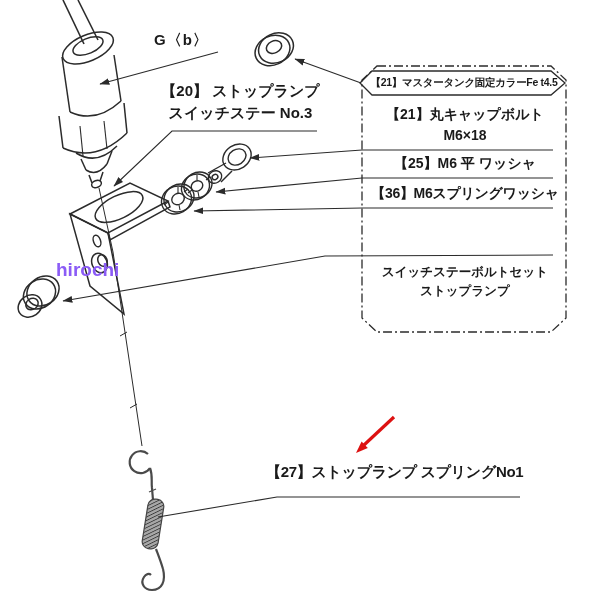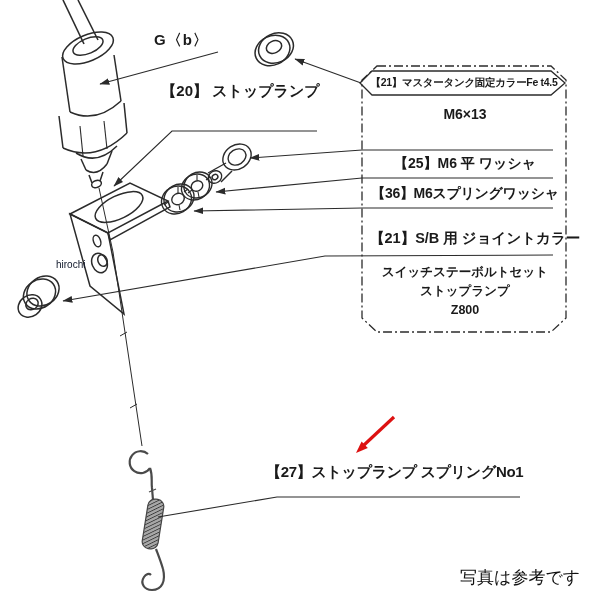--- a/index.html
+++ b/index.html
@@ -11,21 +11,21 @@
   .ctr{text-align:center;white-space:normal;}
   .g-label{left:154px;top:31px;font-size:15px;letter-spacing:1px;}
   .part20{left:158px;top:80px;width:165px;font-size:15px;line-height:22px;}
   .p-item1{left:364px;top:76px;width:200px;font-size:10.5px;letter-spacing:-0.3px;text-align:center;}
   .p-item2{left:370px;top:104px;width:190px;font-size:14px;line-height:21px;}
   .p-item3{left:370px;top:155px;width:190px;font-size:14px;}
   .p-item4{left:370px;top:185px;width:190px;font-size:14px;letter-spacing:-0.3px;}
   .p-item5{left:370px;top:229px;width:190px;font-size:14.5px;}
   .p-item6{left:370px;top:263px;width:190px;font-size:12.5px;line-height:19px;}
   .part27{left:266px;top:463px;font-size:15px;letter-spacing:-0.3px;}
-  .watermark{left:56px;top:259px;font-size:10px;color:#0f172a;}
+  .watermark{left:56px;top:259px;font-size:19px;color:#8b5cf6;font-weight:bold;}
   .footer{left:460px;top:566px;font-size:17px;color:#111;}
   .nw{white-space:nowrap;}
 </style>
 </head>
 <body>
 
 <div id="stage">
 
   <svg id="lineart" width="600" height="600" viewBox="0 0 600 600">
     <defs>
@@ -152,47 +152,44 @@
     <g>
       <path d="M394,417 L364,445" stroke="#dd1111" stroke-width="3.2" fill="none"></path>
       <polygon points="356,453 361.6,441.5 367.8,448.1" fill="#dd1111"></polygon>
     </g>
   </svg>
 
   <div class="txt b g-label">G〈b〉</div>
 
   <div class="txt b part20 ctr">
     <div class="nw">【20】 ストップランプ</div>
+    <div class="nw">スイッチステー No.3</div>
   </div>
 
   <div class="txt b p-item1 ctr">
     <div class="nw">【21】マスタータンク固定カラーFe t4.5</div>
   </div>
 
   <div class="txt b p-item2 ctr">
-    <div class="nw">M6×13</div>
+    <div class="nw">【21】丸キャップボルト</div>
+    <div class="nw">M6×18</div>
   </div>
 
   <div class="txt b p-item3 ctr">
     <div class="nw">【25】M6 平 ワッシャ</div>
   </div>
 
   <div class="txt b p-item4 ctr">
     <div class="nw">【36】M6スプリングワッシャ</div>
   </div>
 
-  <div class="txt b p-item5 ctr">
-    <div class="nw">【21】S/B 用 ジョイントカラー</div>
-  </div>
 
   <div class="txt b p-item6 ctr">
     <div class="nw">スイッチステーボルトセット</div>
     <div class="nw">ストップランプ</div>
-    <div class="nw">Z800</div>
   </div>
 
   <div class="txt b part27">【27】ストップランプ スプリングNo1</div>
 
   <div class="txt watermark">hirochi</div>
 
-  <div class="txt footer">写真は参考です</div>
 
 </div>
 
 </body></html>

